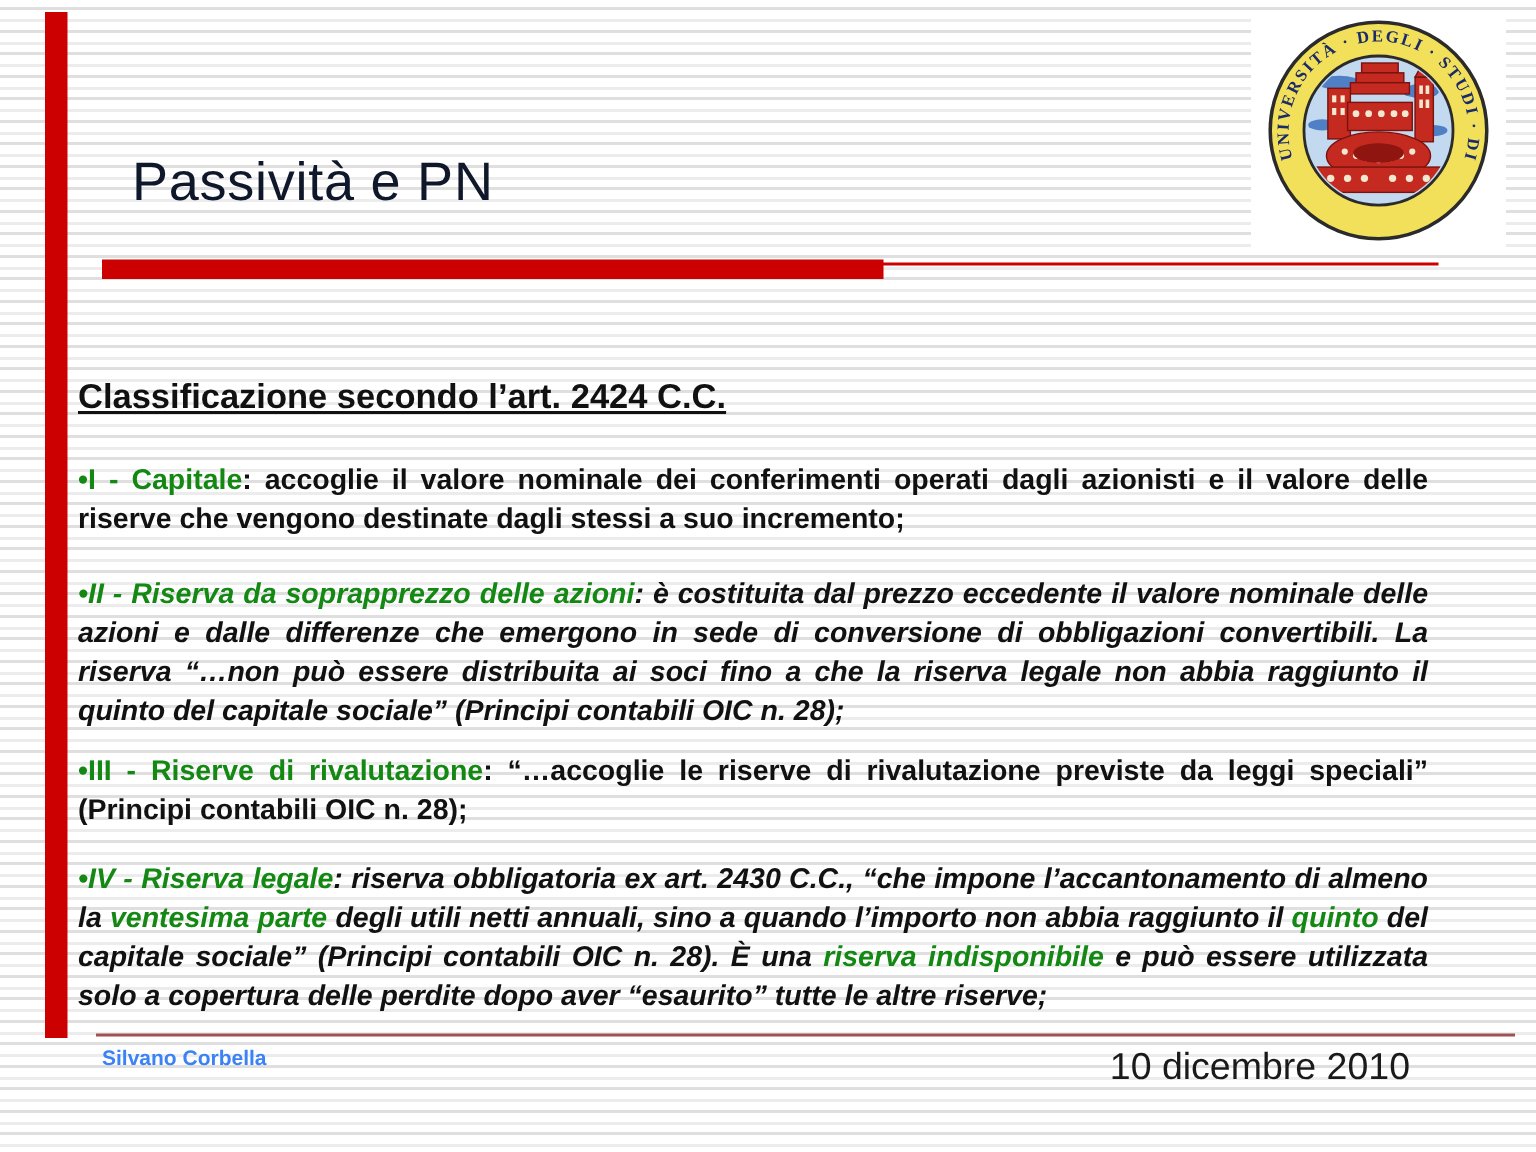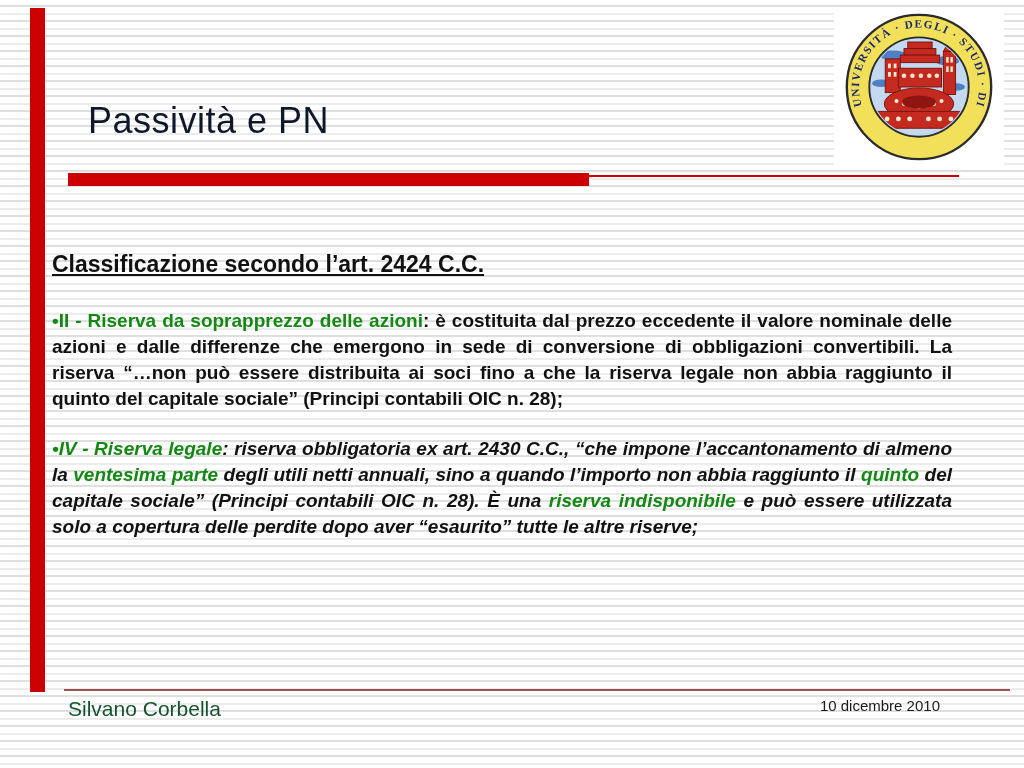--- a/index.html
+++ b/index.html
@@ -26,22 +26,22 @@
   .rule-thick{position:absolute;left:68px;top:173px;width:521px;height:13px;background:var(--accent-red);}
   .content{position:absolute;left:52px;top:212px;width:900px;color:var(--text-black);margin-top:39px;}
   .heading{font-size:23px;font-weight:bold;text-decoration:underline;margin:0;color:#111;}
   .body-par{font-size:19px;font-weight:bold;line-height:26px;text-align:justify;margin:0;color:#111;}
   .body-par:nth-of-type(1){margin-top:30px;}
   .body-par:nth-of-type(2){margin-top:24px;font-style:italic;}
   .body-par:nth-of-type(3){margin-top:14px;}
   .body-par:nth-of-type(4){margin-top:20px;font-style:italic;}
   .body-par .green{color:var(--term-green);}
   .footer-line{position:absolute;left:64px;top:689px;width:946px;height:2px;background:var(--footer-line);}
-  .footer-author{position:absolute;left:68px;top:697px;font-size:21px;color:#14532d;}
-  .footer-date{position:absolute;right:84px;top:697px;font-size:15px;color:#1a1a1a;}
+  .footer-author{position:absolute;left:68px;top:697px;font-size:14px;color:#3b82f6;font-weight:bold;}
+  .footer-date{position:absolute;right:84px;top:697px;font-size:25px;color:#1a1a1a;}
   .seal-text{font-family:"Liberation Serif",serif;font-weight:bold;font-size:12px;letter-spacing:1.5px;fill:#1A2A6A;}
 </style>
 </head>
 <body>
 
 <div class="vbar"></div>
 
 <div class="title">Passività e PN</div>
 <div class="rule-thin"></div>
 <div class="rule-thick"></div>
@@ -102,20 +102,22 @@
           <circle cx="114" cy="114" r="2.6"></circle>
       </g>
       <ellipse cx="80" cy="96" rx="18" ry="7" fill="#8F1510"></ellipse>
     </g>
   </svg>
 </div>
 
 <div class="content">
   <h2 class="heading">Classificazione secondo l’art. 2424 C.C.</h2>
   <div>
+      <p class="body-par"><span class="green">•I - Capitale</span><span class="black">: accoglie il valore nominale dei conferimenti operati dagli azionisti e il valore delle riserve che vengono destinate dagli stessi a suo incremento;</span></p>
       <p class="body-par"><span class="green">•II - Riserva da soprapprezzo delle azioni</span><span class="black">: è costituita dal prezzo eccedente il valore nominale delle azioni e dalle differenze che emergono in sede di conversione di obbligazioni convertibili. La riserva “…non può essere distribuita ai soci fino a che la riserva legale non abbia raggiunto il quinto del capitale sociale” (Principi contabili OIC n. 28);</span></p>
+      <p class="body-par"><span class="green">•III - Riserve di rivalutazione</span><span class="black">: “…accoglie le riserve di rivalutazione previste da leggi speciali” (Principi contabili OIC n. 28);</span></p>
       <p class="body-par"><span class="green">•IV - Riserva legale</span><span class="black">: riserva obbligatoria ex art. 2430 C.C., “che impone l’accantonamento di almeno la </span><span class="green">ventesima parte</span><span class="black"> degli utili netti annuali, sino a quando l’importo non abbia raggiunto il </span><span class="green">quinto</span><span class="black"> del capitale sociale” (Principi contabili OIC n. 28). È una </span><span class="green">riserva indisponibile</span><span class="black"> e può essere utilizzata solo a copertura delle perdite dopo aver “esaurito” tutte le altre riserve;</span></p>
     </div>
 </div>
 
 <div class="footer-line"></div>
 <div class="footer-author">Silvano Corbella</div>
 <div class="footer-date">10 dicembre 2010</div>
 
 </body></html>

